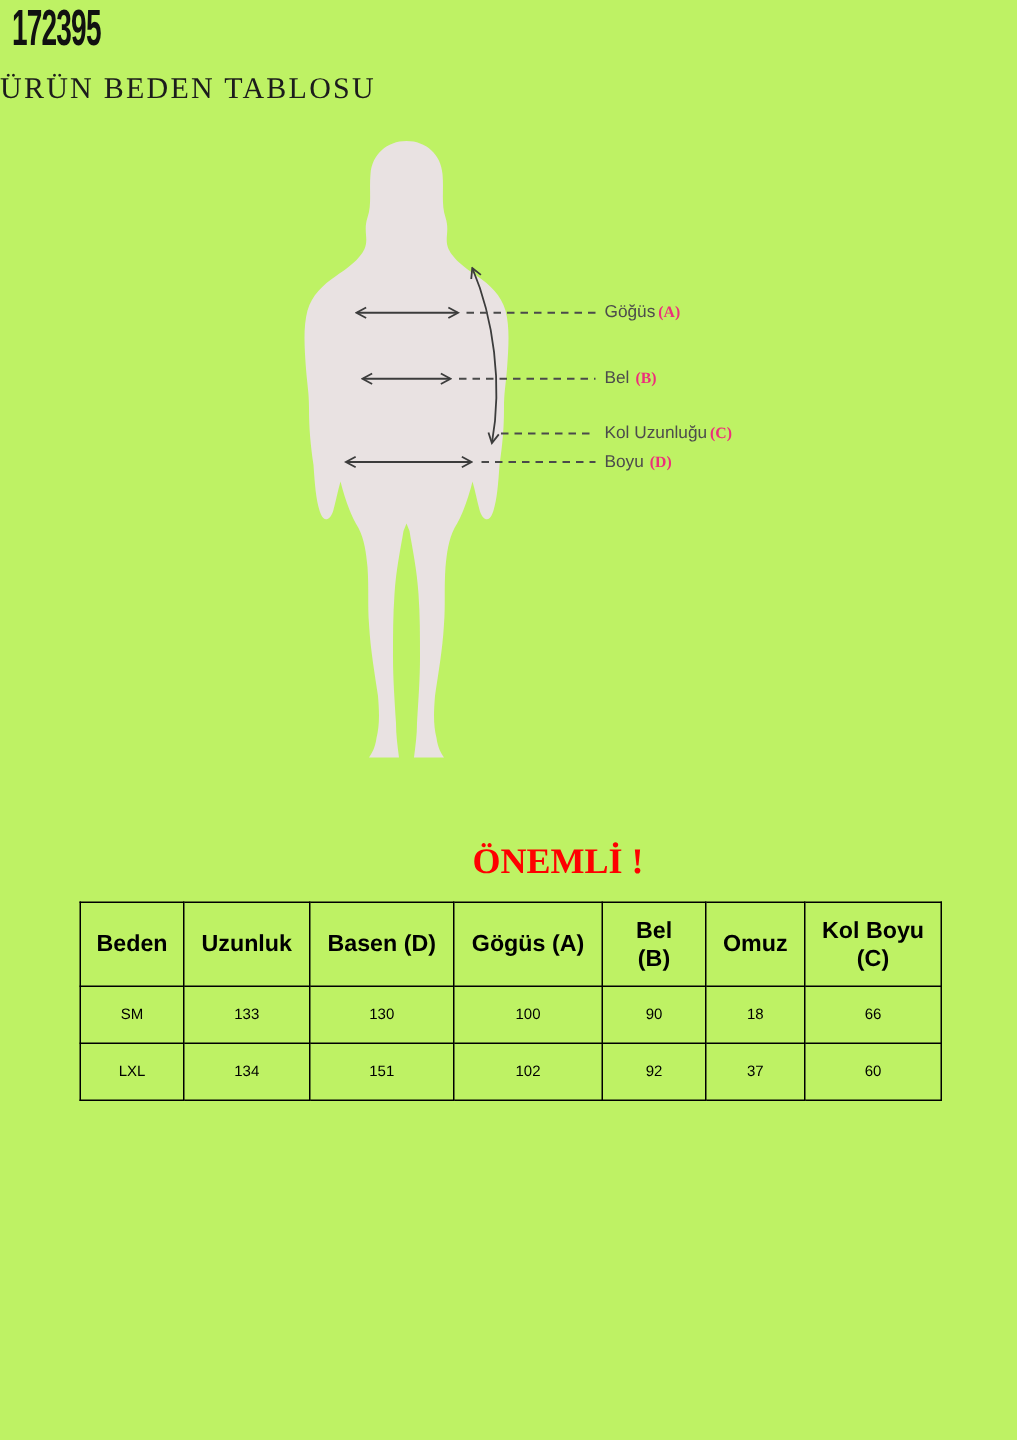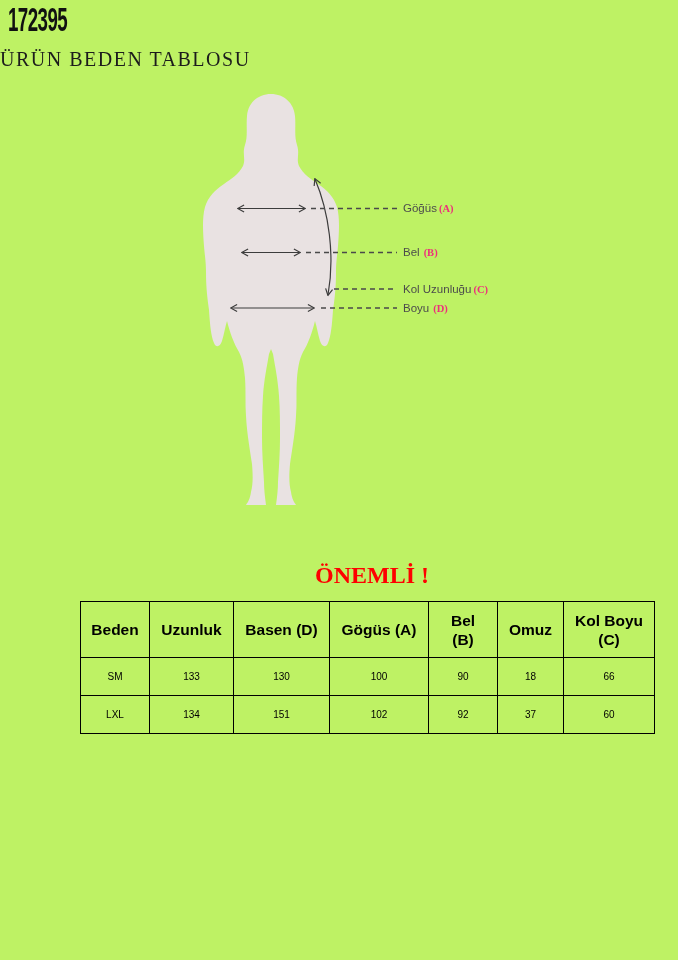--- a/index.html
+++ b/index.html
@@ -44,21 +44,21 @@
   .notice-subheading {
     position:absolute; left:0; top:567px; width:678px;
     text-align:center;
     font-family:"Liberation Serif", serif;
     font-weight:700; font-size:17.5px; line-height:24px; color:#fe0000;
     letter-spacing:0.2px;
   }
   table.size-table {
     position:absolute; left:53px; top:601px; width:574px;
     border-collapse:collapse; table-layout:fixed;
-    font-family:"Liberation Sans", sans-serif; color:#000;margin-left:27px;
+    font-family:"Liberation Sans", sans-serif; color:#000;
   }
   .size-table th, .size-table td {
     border:1.5px solid #000; text-align:center; vertical-align:middle;
     padding:0;
   }
   .size-table thead tr { height:56px; }
   .size-table tbody tr { height:38px; }
   .size-table th { font-weight:700; font-size:15.5px; line-height:19px; white-space:pre-line; }
   .size-table td { font-weight:400; font-size:10px; }
 </style>

